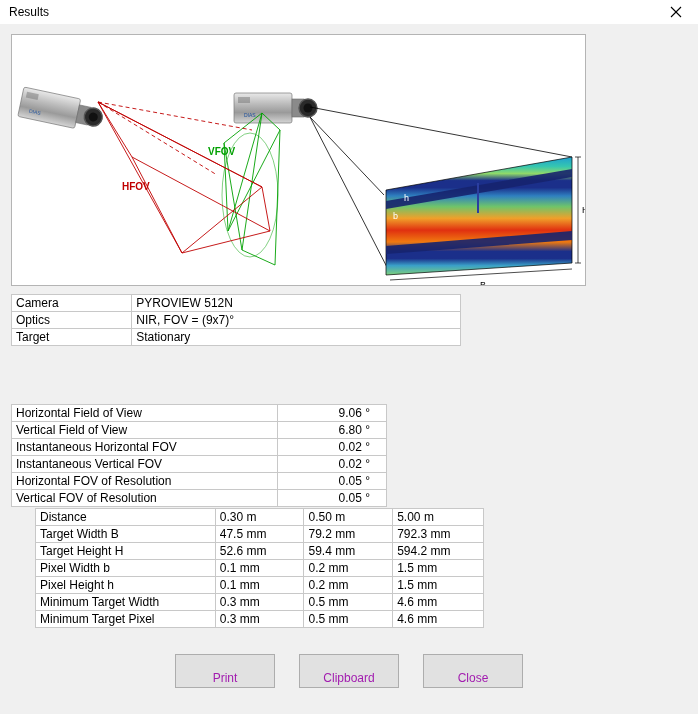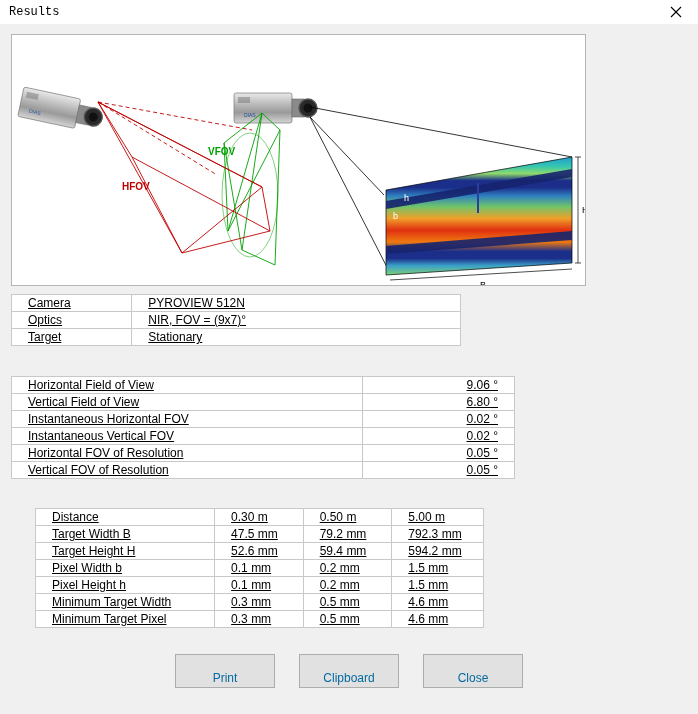--- a/index.html
+++ b/index.html
@@ -24,21 +24,20 @@
   }
   
   .titlebar {
     height: 24px;
     background: #ffffff;
     display: flex;
     align-items: center;
     justify-content: space-between;
     padding: 0 0 0 9px;
     box-sizing: border-box;
-    font-family: Liberation Mono, monospace;
   }
   .titlebar .title {
     font-size: 12px;
     color: #000;
     line-height: 24px;
   }
   .close-btn {
     width: 44px;
     height: 24px;
     display: flex;
@@ -63,40 +62,39 @@
   .diagram-panel svg { display: block; }
 
   
   table {
     border-collapse: collapse;
     font-size: 12px;
     background: #ffffff;
   }
   table td {
     border: 1px solid #c8c8c8;
-    padding: 1px 16px;
+    padding: 1px 4px;
     height: 17px;
     box-sizing: border-box;
     white-space: nowrap;
-    text-decoration: underline;
   }
   .tbl-setup {
     position: absolute;
     left: 11px;
     top: 294px;
     width: 450px;
   }
   .tbl-setup td.k { width: 120px; }
   .tbl-setup td.v { width: 328px; }
 
   .tbl-fov {
     position: absolute;
     left: 11px;
-    top: 376px;
-    width: 504px;
+    top: 404px;
+    width: 376px;
   }
   .tbl-fov td.k { width: 312px; }
   .tbl-fov td.v { width: 135px; text-align: right; padding-right: 16px; margin-top: 24px; }
 
   .tbl-dist {
     position: absolute;
     left: 11px;
     top: 508px;
     width: 449px;
     margin-left: 24px;
@@ -114,21 +112,21 @@
     justify-content: center;
     gap: 24px;
   }
   .btn {
     width: 100px;
     height: 28px;
     background: #e1e1e1;
     border: 1px solid #adadad;
     font-family: "Liberation Sans", sans-serif;
     font-size: 12px;
-    color: #0369a1;
+    color: #a21caf;
     cursor: pointer;
     padding: 16px;
   }
 
   .lbl-hfov { font: bold 10px "Liberation Sans", sans-serif; fill: #c00000; }
   .lbl-vfov { font: bold 10px "Liberation Sans", sans-serif; fill: #00a000; }
   .lbl-dim  { font: 9px "Liberation Sans", sans-serif; fill: #000; }
   .lbl-dim-w { font: 9px "Liberation Sans", sans-serif; fill: #ffffff; }
 </style>
 </head>

